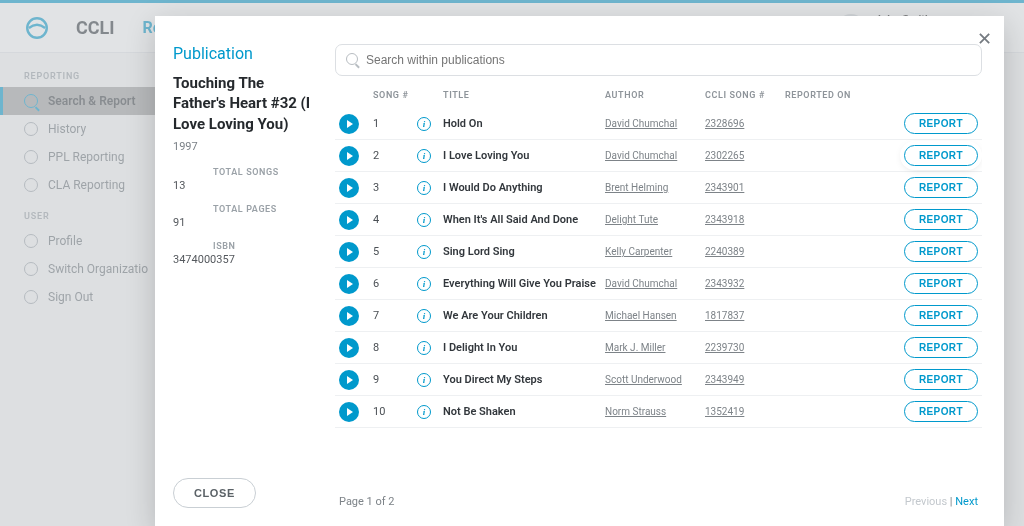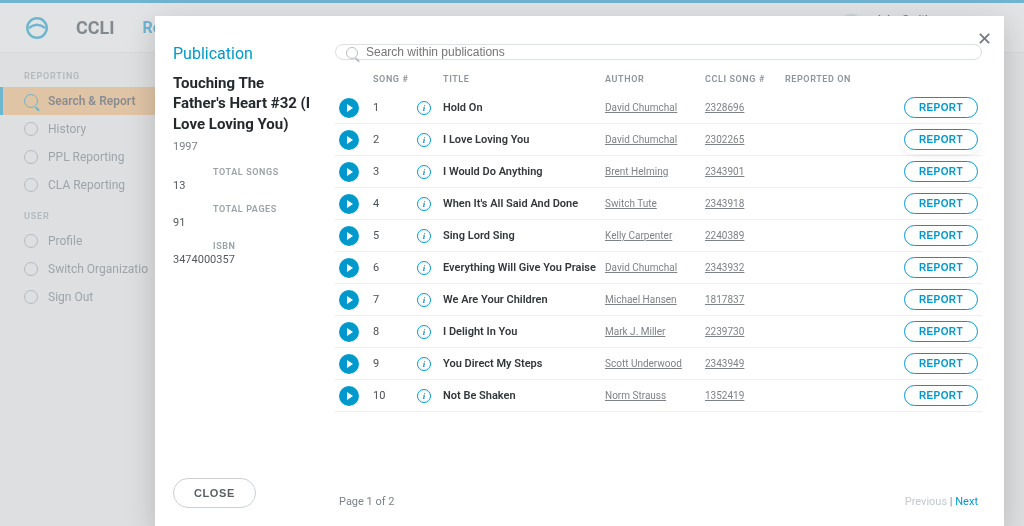--- a/index.html
+++ b/index.html
@@ -14,21 +14,21 @@
     .user-area { display: flex; align-items: center; gap: 10px; }
     .avatar { width: 28px; height: 28px; border-radius: 50%; background: #d8dcdf; }
     .user-text { font-size: 11px; line-height: 1.3; color: #555; }
     .user-name { font-weight: 600; color: #222; }
     .chevron { margin-left: 8px; color: #888; }
     
     .main-layout { display: flex; height: calc(526px - 53px); }
     .sidebar { width: 190px; padding: 18px 0 0 0; font-size: 12px; color: #6c7378; }
     .side-label { font-size: 9px; letter-spacing: 0.8px; color: #9aa1a7; font-weight: 600; padding: 0 0 6px 24px; }
     .side-item { display: flex; align-items: center; gap: 10px; padding: 7px 0 7px 24px; font-size: 12px; color: #6c7378; cursor: pointer; }
-    .side-item.active { border-left: 3px solid #0099cc; padding-left: 21px; background: #fdba74; font-weight: 600; color: #3a3f44; }
+    .side-item.active { border-left: 3px solid #0099cc; padding-left: 21px; background: #a3a3a3; font-weight: 600; color: #3a3f44; }
     .side-icon { width: 14px; height: 14px; border: 1.5px solid #a0a6ac; border-radius: 50%; display: inline-block; position: relative; }
     .side-icon.search::after { content: ""; position: absolute; width: 5px; height: 1.5px; background: #a0a6ac; bottom: -2px; right: -3px; transform: rotate(45deg); }
     .side-item.active .side-icon { border-color: #0099cc; }
     .side-item.active .side-icon.search::after { background: #0099cc; }
     .side-space { height: 12px; }
     
     .content-area { flex: 1; padding: 14px 20px; position: relative; }
     .pill-row { display: flex; justify-content: flex-end; }
     .pill-nothing { border: 1px solid #c9cfd4; border-radius: 16px; padding: 7px 16px; font-size: 10px; font-weight: 700; letter-spacing: 0.4px; color: #5b6267; background: #fff; }
     .list-header-row { display: flex; font-size: 9px; letter-spacing: 0.6px; color: #8e949a; font-weight: 600; padding: 14px 12px 8px 12px; border-bottom: 1px solid #e8eaec; }
@@ -46,21 +46,21 @@
     .modal-type { font-size: 16px; color: #0099cc; font-weight: 400; margin-bottom: 10px; }
     .modal-title { font-size: 15px; font-weight: 700; line-height: 1.35; margin-bottom: 6px; color: #25292d; }
     .meta-year { font-size: 11px; color: #7b8187; margin-bottom: 14px; }
     .meta-block { margin-bottom: 12px; }
     .meta-label { font-size: 9px; letter-spacing: 0.6px; color: #9aa1a7; font-weight: 600; margin-bottom: 2px; margin-left: 40px; }
     .meta-value { font-size: 11px; color: #55595e; }
     .close-btn { margin-top: auto; border: 1px solid #c9cfd4; border-radius: 18px; padding: 8px 20px; font-size: 11px; font-weight: 700; letter-spacing: 0.6px; color: #5b6267; background: #fff; width: fit-content; }
     
     .modal-right { flex: 1; padding: 28px 22px 14px 0; position: relative; display: flex; flex-direction: column; }
     .close-x { position: absolute; top: 12px; right: 12px; color: #757b81; font-size: 18px; cursor: pointer; }
-    .modal-search { border: 1px solid #dcdfe3; border-radius: 12px; padding: 0 10px; display: flex; align-items: flex-end; gap: 8px; margin-bottom: 14px; }
+    .modal-search { border: 1px solid #dcdfe3; border-radius: 7px; padding: 8px 10px; display: flex; align-items: flex-start; gap: 8px; margin-bottom: 14px; }
     .modal-search input { border: none; outline: none; font-size: 12px; flex: 1; color: #444; }
     .modal-search .sicon { width: 12px; height: 12px; border: 1.5px solid #b8bdc2; border-radius: 50%; position: relative; }
     .modal-search .sicon::after { content: ""; position: absolute; width: 5px; height: 1.5px; background: #b8bdc2; bottom: -2px; right: -3px; transform: rotate(45deg); }
     
     .song-header { display: flex; font-size: 9px; letter-spacing: 0.6px; color: #8e949a; font-weight: 600; padding: 0 4px 8px 4px; }
     .c-play { width: 34px; }
     .c-num { width: 44px; }
     .c-info { width: 26px; }
     .c-title { width: 162px; }
     .c-author { width: 100px; font-size: 9px; }
@@ -274,21 +274,21 @@
             <div class="c-play">
               <div class="play-circle">
                 <div class="play-tri"></div>
               </div>
             </div>
             <div class="c-num">4</div>
             <div class="c-info">
               <div class="info-circle">i</div>
             </div>
             <div class="c-title song-title">When It's All Said And Done</div>
-            <div class="c-author song-author">Switch Tute</div>
+            <div class="c-author song-author">Delight Tute</div>
             <div class="c-ccli song-author">2343918</div>
             <div class="c-rep"></div>
             <div class="c-action"><button class="report-btn">REPORT</button></div>
           </div>
           <div class="song-row">
             <div class="c-play">
               <div class="play-circle">
                 <div class="play-tri"></div>
               </div>
             </div>

